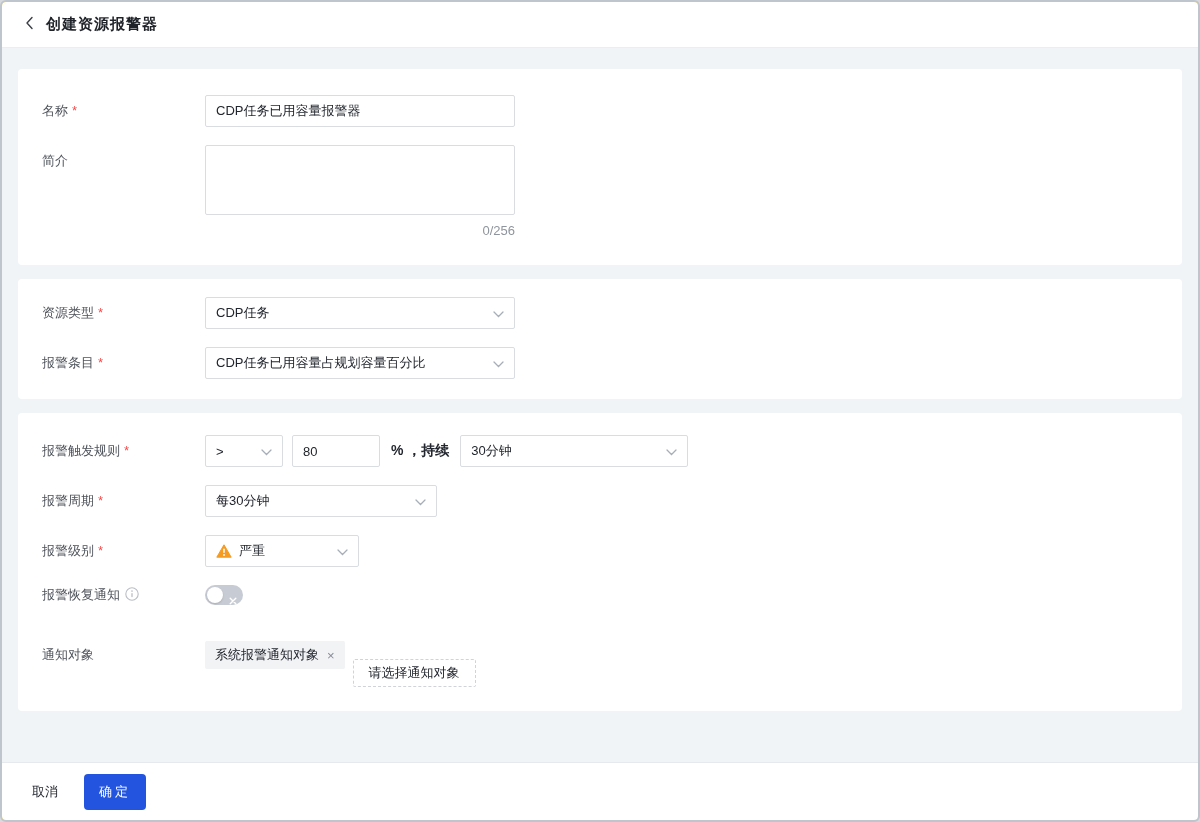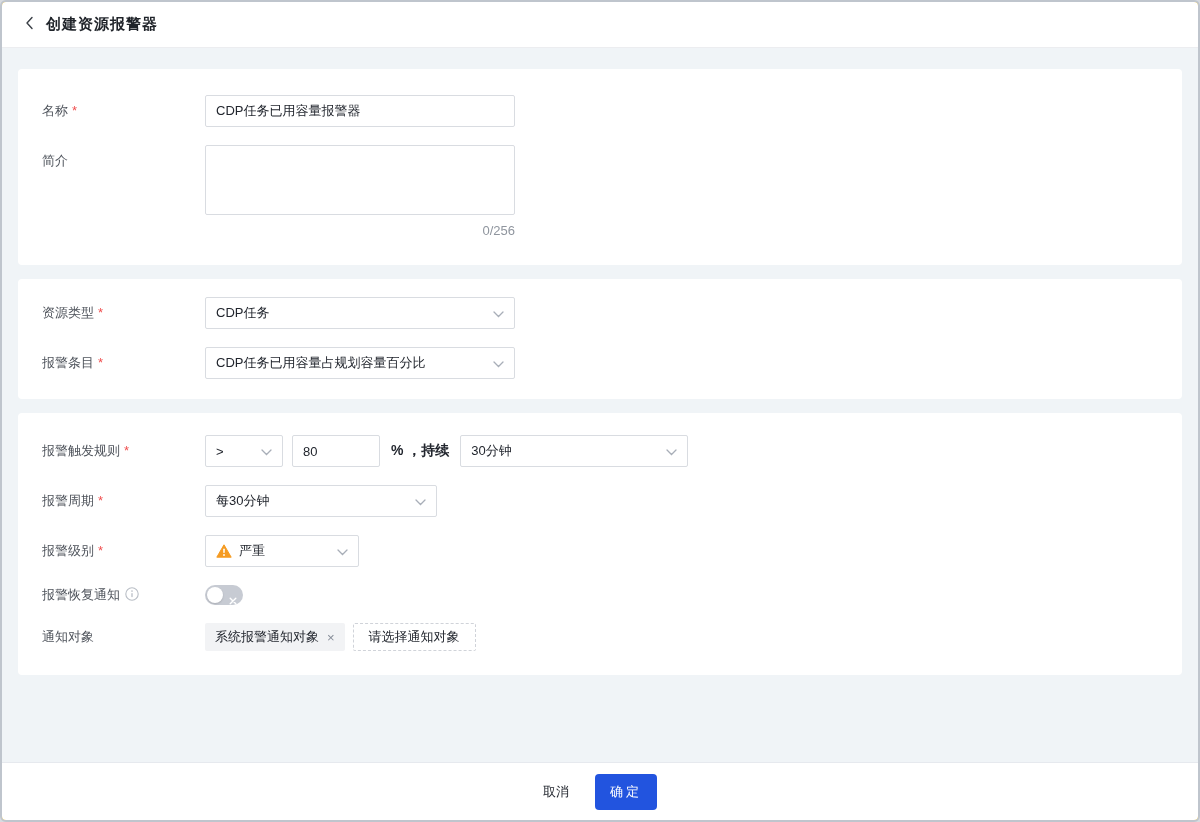--- a/index.html
+++ b/index.html
@@ -52,23 +52,23 @@
   .inline-gap { display:flex; align-items:center; gap:9px; }
   .mid-txt { font-size:14px; color:#22262e; margin:0 2px; white-space:nowrap;font-weight:bold; }
   
   .switch { width:38px; height:20px; border-radius:10px; background:#c7cbd3; position:relative; cursor:pointer; flex:none; }
   .switch .knob { position:absolute; left:2px; top:2px; width:16px; height:16px; border-radius:50%; background:#fff; box-shadow:0 1px 2px rgba(0,0,0,.15); }
   .switch .off-x { position:absolute; right:6px; top:6px; }
   .info-ic { display:inline-flex; vertical-align:-2px; margin-left:5px; }
   
   .tag { height:28px; background:#f2f3f5; border-radius:2px; display:flex; align-items:center; gap:8px; padding:0 10px; font-size:13px; color:#22262e; }
   .tag .x { color:#868c98; font-size:13px; cursor:pointer; line-height:1; }
-  .dash-btn { height:28px; border:1px dashed #d0d3d9; background:#fff; border-radius:2px; padding:0 15px; font-size:13px; color:#22262e; display:flex; align-items:center; cursor:pointer; margin-left:8px; }
-  
-  .ftr { height:58px; flex:none; background:#fff; border-top:1px solid #e6e9ee; display:flex; align-items:center; justify-content:center; padding:0 18px; gap:26px; }
+  .dash-btn { height:28px; border:1px dashed #d0d3d9; background:#fff; border-radius:2px; padding:0 15px; font-size:13px; color:#22262e; display:flex; align-items:center; cursor:pointer; margin-left:8px;margin-top:36px; }
+  
+  .ftr { height:58px; flex:none; background:#fff; border-top:1px solid #e6e9ee; display:flex; align-items:center; justify-content:flex-start; padding:0 30px; gap:26px; }
   .btn-text { background:none; border:none; font-size:13px; color:#23272f; cursor:pointer; font-family:inherit; }
   .btn-primary { background:#2254df; color:#fff; border:none; border-radius:4px; font-size:13px; padding:9px 15px; letter-spacing:3px; cursor:pointer; font-family:inherit; }
 </style>
 </head>
 <body>
 
 <div class="page">
 
   <div class="hdr">
     <span class="back-btn">

